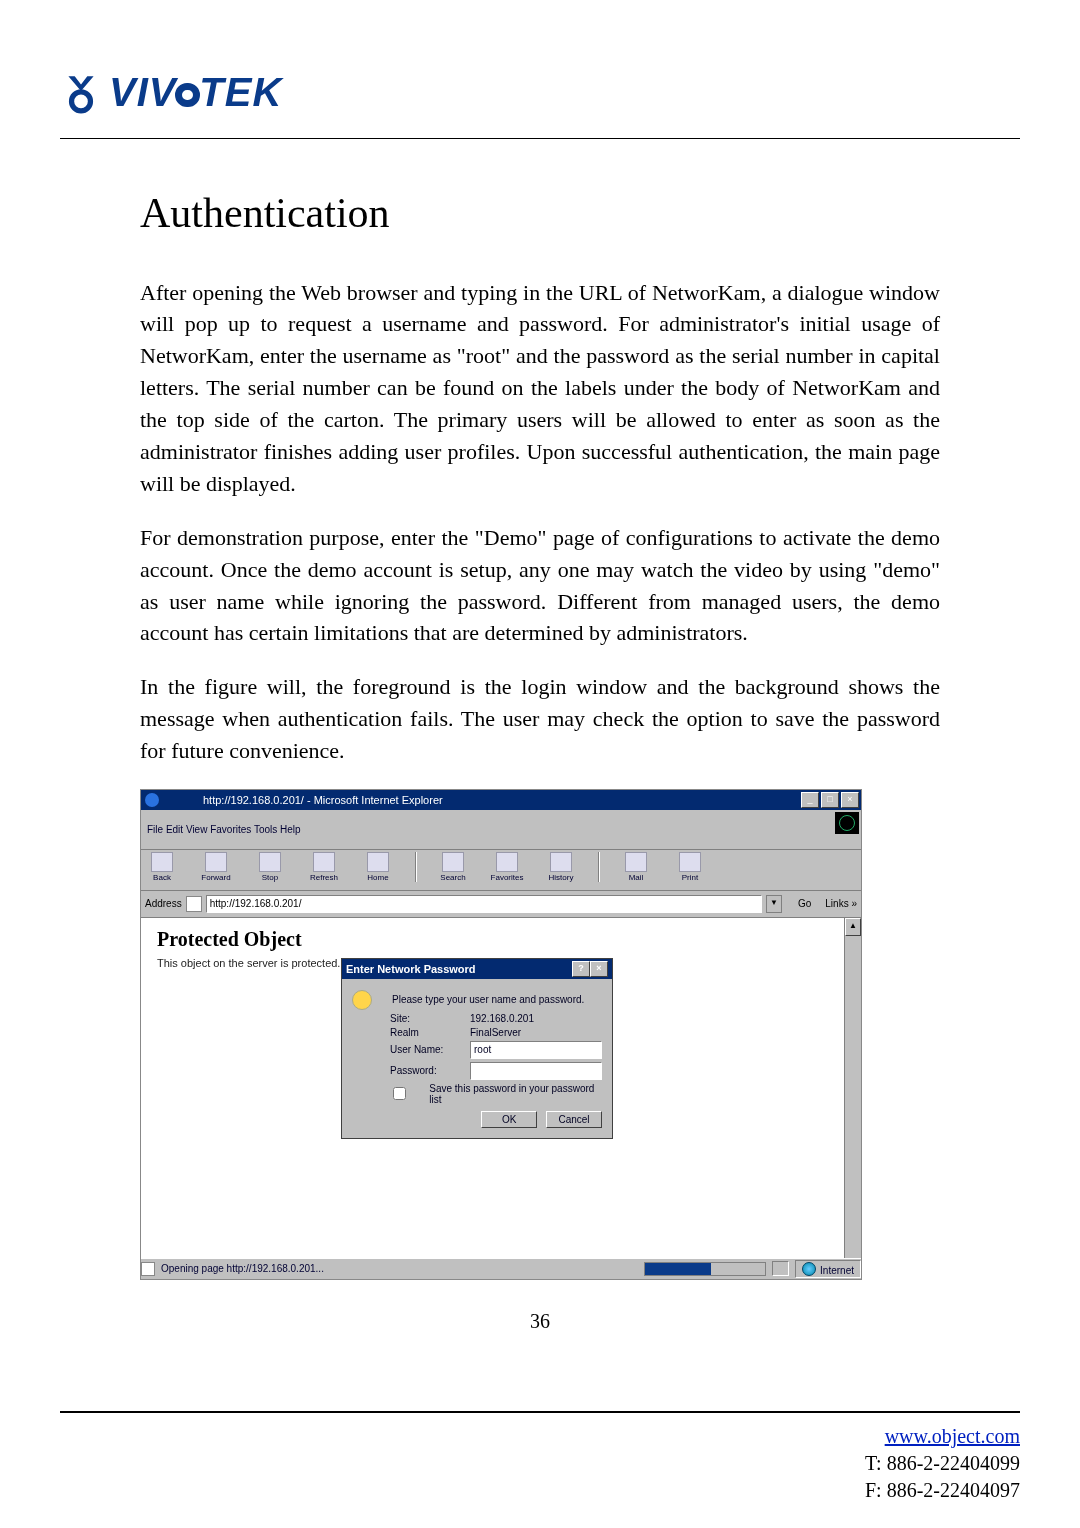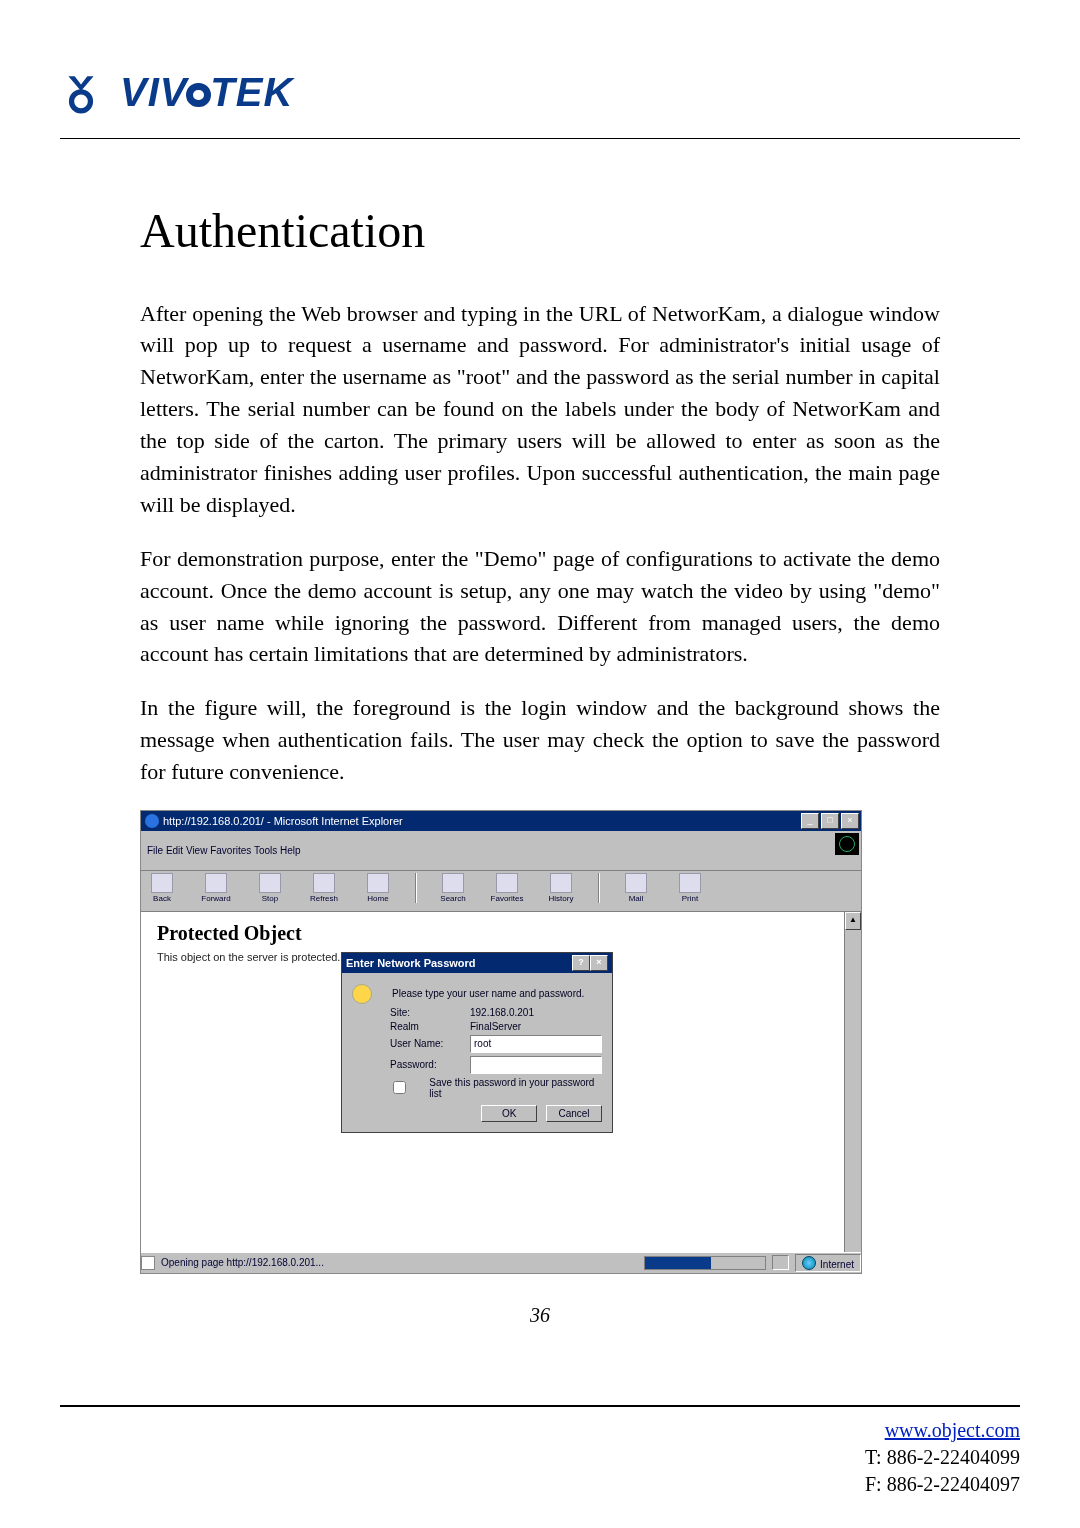--- a/index.html
+++ b/index.html
@@ -13,21 +13,21 @@
   .page {
     padding: 70px 60px 30px 60px;
   }
   .logo-row {
     margin-bottom: 20px;
     padding-left: 0;
   }
   .logo {
     display: inline-flex;
     align-items: center;
-    gap: 18px;
+    gap: 7px;
   }
   .logo-text {
     font-family: Arial, Helvetica, sans-serif;
     font-weight: 900;
     font-size: 40px;
     color: #0a3b8a;
     letter-spacing: 1px;
     font-style: italic;
   }
   .logo-text .oval {
@@ -42,23 +42,23 @@
   }
   hr.rule {
     border: none;
     border-top: 1px solid #000;
     margin: 10px 0 0 0;
   }
   .content {
     padding: 50px 80px 10px 80px;
   }
   h1 {
-    font-size: 48px;
+    font-size: 42px;
     font-weight: normal;
-    margin: 14px 0 40px 0;
+    margin: 0 0 40px 0;
   }
   p {
     font-size: 22px;
     line-height: 1.45;
     margin: 0 0 22px 0;
     text-align: justify;
   }
   .figure {
     width: 720px;
     border: 1px solid #888;
@@ -69,20 +69,21 @@
     position: relative;
   }
   .ie-title {
     background: #032a70;
     color: #fff;
     display: flex;
     align-items: center;
     height: 20px;
     padding: 0 2px 0 4px;
     font-size: 11px;
+    gap: 40px;
   }
   .ie-title .spacer { flex: 1; }
   .win-btns { display: flex; gap: 2px; }
   .win-btn {
     width: 16px; height: 14px;
     background: #c0c0c0;
     border: 1px solid #fff;
     border-right-color: #404040;
     border-bottom-color: #404040;
     font-size: 9px;
@@ -199,21 +200,21 @@
     background:#c0c0c0; height:20px;
     border-top:1px solid #fff;
     display:flex; align-items:center; font-size:10px; color:#003;
     padding: 0 0; gap:6px;
   }
   .ie-status .pane { border:1px solid #808080; border-right-color:#fff; border-bottom-color:#fff; padding:1px 6px; }
   .ie-status .spacer{flex:1;}
   .ie-status .prog { width:120px; height:12px; background:#c0c0c0; border:1px solid #808080; position:relative;}
   .ie-status .prog::after{content:"";position:absolute;left:0;top:0;bottom:0;width:55%;background:#0a3b8a;}
   .globe{width:12px;height:12px;border-radius:50%;background:radial-gradient(#6cf,#08a);border:1px solid #046;}
-  .page-num { text-align:center; font-size:20px; margin:20px 0 40px;font-style:italic; }
+  .page-num { text-align:center; font-size:20px; margin:20px 0 40px; }
   .footer {
     text-align: right;
     font-size: 20px;
     line-height: 1.35;
     padding-right: 60px;
     padding-bottom: 10px;
   }
   .footer a { color: #0020c0; text-decoration: underline; }
   hr.end {
     border:none;border-top:2px solid #000;margin:8px 60px 10px;
@@ -294,20 +295,30 @@
         <div class="tb-btn">
             <div class="tb-icon"></div>
             <span>Mail</span>
           </div>
         <div class="tb-btn">
             <div class="tb-icon"></div>
             <span>Print</span>
           </div>
       </div>
 
+      <div class="ie-address">
+        <span>Address</span>
+        <span style="width:14px;height:14px;background:#fff;border:1px solid #888;"></span>
+        <div class="field">http://192.168.0.201/</div>
+        <div class="dd">▼</div>
+        <span style="width:8px"></span>
+        <span>Go</span>
+        <span style="width:6px"></span>
+        <span>Links »</span>
+      </div>
 
       <div class="ie-body">
         <div class="po-title">Protected Object</div>
         <div class="po-sub">This object on the server is protected.</div>
 
         <div class="scrollbar">
           <div class="arrow">▲</div>
           <div style="flex:1"></div>
         </div>
 

